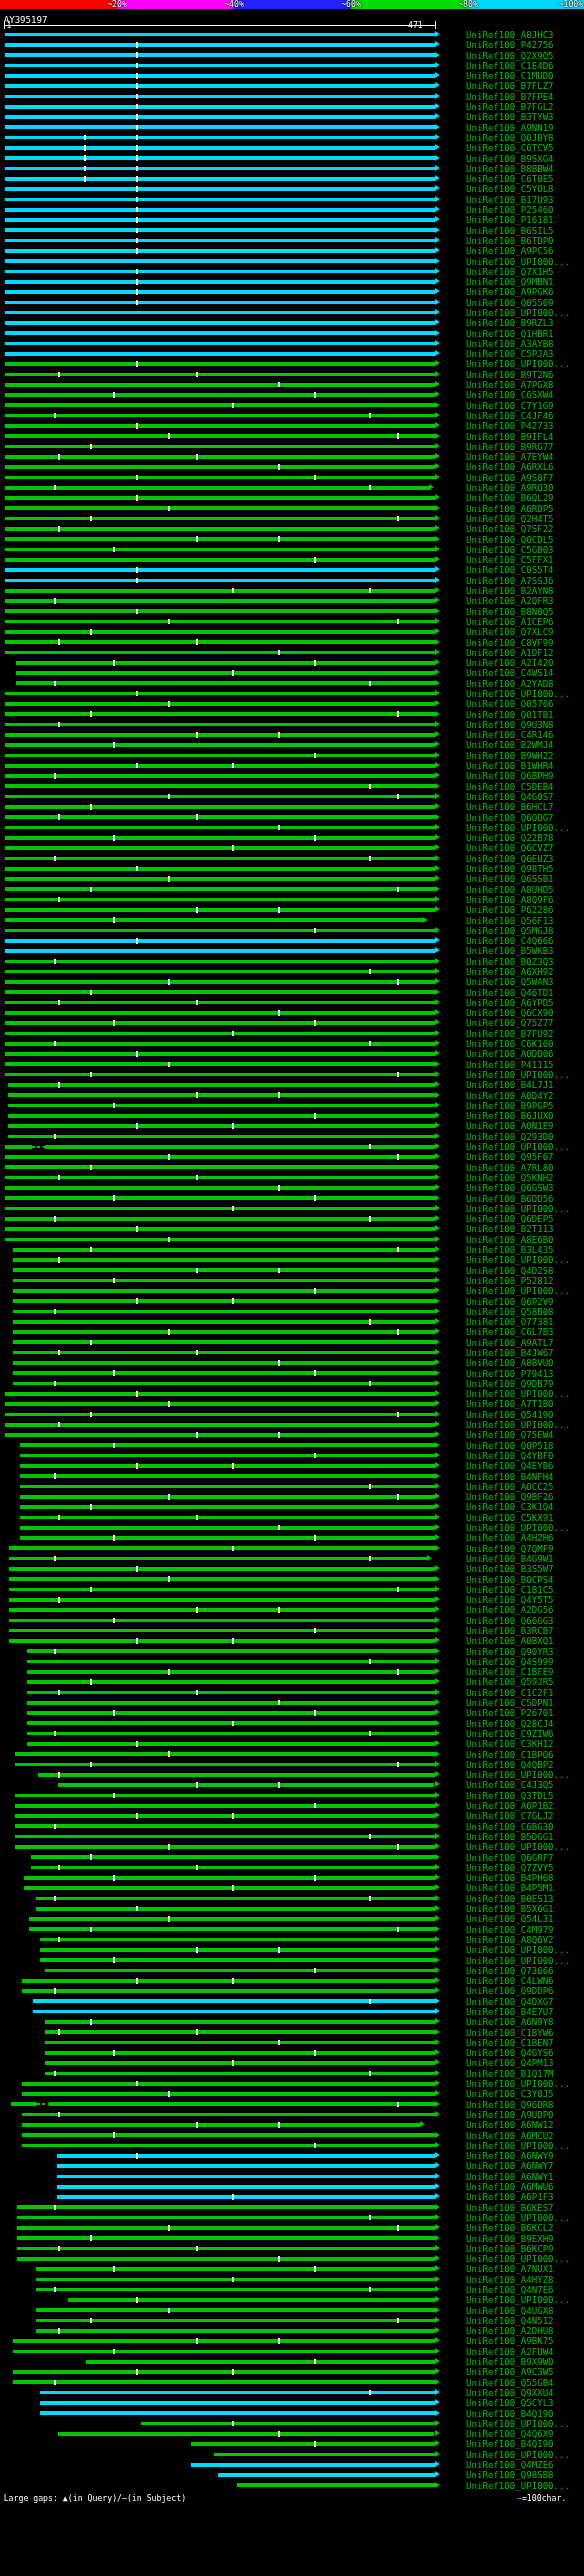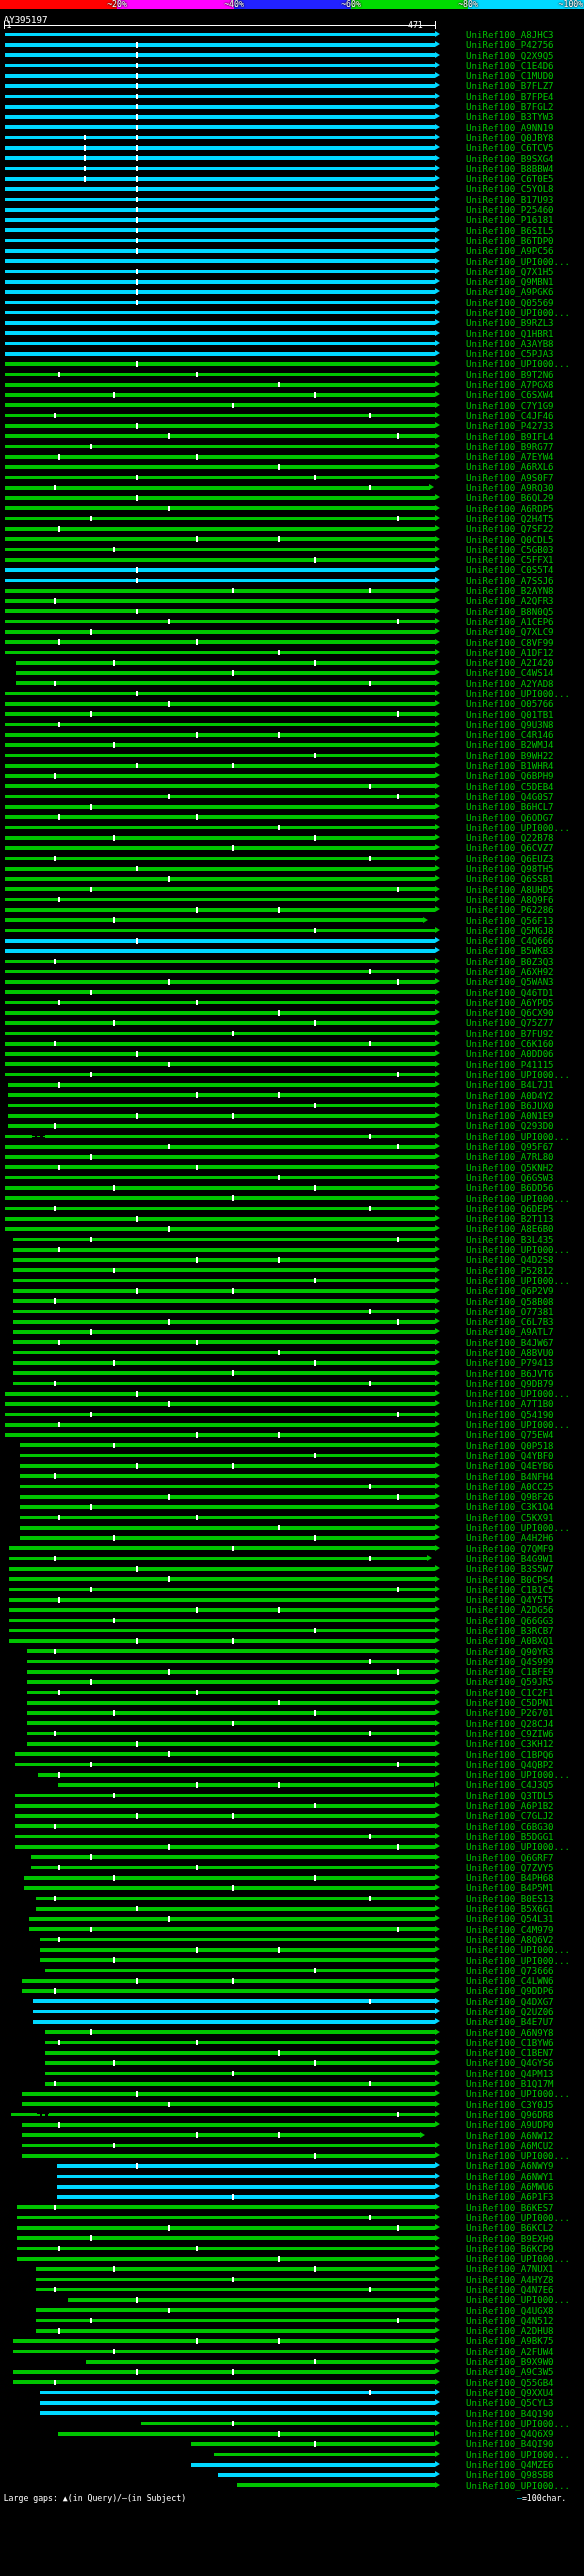--- a/index.html
+++ b/index.html
@@ -726,20 +726,26 @@
       <div class="arow">
         <div class="bar" style="left: 8.2px; width: 427px; background: rgb(0, 196, 0);"></div>
         <div class="arrow" style="left: 435px; border-left-color: rgb(0, 196, 0);"></div>
         <div class="gmark" style="left: 196px;"></div>
         <div class="gmark" style="left: 278px;"></div>
         <span class="hlabel">UniRef100_A0D4Y2</span>
       </div>
       <div class="arow">
         <div class="bar" style="left: 8.2px; width: 427px; background: rgb(0, 196, 0);"></div>
         <div class="arrow" style="left: 435px; border-left-color: rgb(0, 196, 0);"></div>
+        <div class="gmark" style="left: 113px;"></div>
+        <span class="hlabel">UniRef100_B9PGP5</span>
+      </div>
+      <div class="arow">
+        <div class="bar" style="left: 8.2px; width: 427px; background: rgb(0, 196, 0);"></div>
+        <div class="arrow" style="left: 435px; border-left-color: rgb(0, 196, 0);"></div>
         <div class="gmark" style="left: 314px;"></div>
         <span class="hlabel">UniRef100_B6JUX0</span>
       </div>
       <div class="arow">
         <div class="bar" style="left: 8.2px; width: 427px; background: rgb(0, 196, 0);"></div>
         <div class="arrow" style="left: 435px; border-left-color: rgb(0, 196, 0);"></div>
         <div class="gmark" style="left: 136px;"></div>
         <div class="gmark" style="left: 232px;"></div>
         <span class="hlabel">UniRef100_A0N1E9</span>
       </div>
@@ -895,26 +901,20 @@
       <div class="arow">
         <div class="bar" style="left: 12.8px; width: 422px; background: rgb(0, 196, 0);"></div>
         <div class="arrow" style="left: 435px; border-left-color: rgb(0, 196, 0);"></div>
         <div class="gmark" style="left: 113px;"></div>
         <div class="gmark" style="left: 314px;"></div>
         <span class="hlabel">UniRef100_P79413</span>
       </div>
       <div class="arow">
         <div class="bar" style="left: 12.8px; width: 422px; background: rgb(0, 196, 0);"></div>
         <div class="arrow" style="left: 435px; border-left-color: rgb(0, 196, 0);"></div>
-        <div class="gmark" style="left: 232px;"></div>
-        <span class="hlabel">UniRef100_B6JVT6</span>
-      </div>
-      <div class="arow">
-        <div class="bar" style="left: 12.8px; width: 422px; background: rgb(0, 196, 0);"></div>
-        <div class="arrow" style="left: 435px; border-left-color: rgb(0, 196, 0);"></div>
         <div class="gmark" style="left: 54px;"></div>
         <div class="gmark" style="left: 369px;"></div>
         <span class="hlabel">UniRef100_Q9DB79</span>
       </div>
       <div class="arow">
         <div class="bar" style="left: 4.6px; width: 430px; background: rgb(0, 196, 0);"></div>
         <div class="arrow" style="left: 435px; border-left-color: rgb(0, 196, 0);"></div>
         <div class="gmark" style="left: 136px;"></div>
         <span class="hlabel">UniRef100_UPI000...</span>
       </div>
@@ -1288,25 +1288,20 @@
         <div class="bar" style="left: 22px; width: 413px; background: rgb(0, 196, 0);"></div>
         <div class="arrow" style="left: 435px; border-left-color: rgb(0, 196, 0);"></div>
         <div class="gmark" style="left: 54px;"></div>
         <span class="hlabel">UniRef100_Q9DDP6</span>
       </div>
       <div class="arow">
         <div class="bar" style="left: 33px; width: 402px; background: rgb(0, 216, 255);"></div>
         <div class="arrow" style="left: 435px; border-left-color: rgb(0, 216, 255);"></div>
         <div class="gmark" style="left: 369px;"></div>
         <span class="hlabel">UniRef100_Q4DXG7</span>
-      </div>
-      <div class="arow">
-        <div class="bar" style="left: 33px; width: 402px; background: rgb(0, 216, 255);"></div>
-        <div class="arrow" style="left: 435px; border-left-color: rgb(0, 216, 255);"></div>
-        <span class="hlabel">UniRef100_Q2UZ06</span>
       </div>
       <div class="arow">
         <div class="bar" style="left: 33px; width: 402px; background: rgb(0, 216, 255);"></div>
         <div class="arrow" style="left: 435px; border-left-color: rgb(0, 216, 255);"></div>
         <span class="hlabel">UniRef100_B4E7U7</span>
       </div>
       <div class="arow">
         <div class="bar" style="left: 45px; width: 390px; background: rgb(0, 196, 0);"></div>
         <div class="arrow" style="left: 435px; border-left-color: rgb(0, 196, 0);"></div>
         <div class="gmark" style="left: 90px;"></div>
@@ -1388,20 +1383,25 @@
         <div class="bar" style="left: 22px; width: 413px; background: rgb(0, 196, 0);"></div>
         <div class="arrow" style="left: 435px; border-left-color: rgb(0, 196, 0);"></div>
         <div class="gmark" style="left: 314px;"></div>
         <span class="hlabel">UniRef100_UPI000...</span>
       </div>
       <div class="arow">
         <div class="bar" style="left: 57px; width: 378px; background: rgb(0, 216, 255);"></div>
         <div class="arrow" style="left: 435px; border-left-color: rgb(0, 216, 255);"></div>
         <div class="gmark" style="left: 136px;"></div>
         <span class="hlabel">UniRef100_A6NWY9</span>
+      </div>
+      <div class="arow">
+        <div class="bar" style="left: 57px; width: 378px; background: rgb(0, 216, 255);"></div>
+        <div class="arrow" style="left: 435px; border-left-color: rgb(0, 216, 255);"></div>
+        <span class="hlabel">UniRef100_A6NWY7</span>
       </div>
       <div class="arow">
         <div class="bar" style="left: 57px; width: 378px; background: rgb(0, 216, 255);"></div>
         <div class="arrow" style="left: 435px; border-left-color: rgb(0, 216, 255);"></div>
         <span class="hlabel">UniRef100_A6NWY1</span>
       </div>
       <div class="arow">
         <div class="bar" style="left: 57px; width: 378px; background: rgb(0, 216, 255);"></div>
         <div class="arrow" style="left: 435px; border-left-color: rgb(0, 216, 255);"></div>
         <span class="hlabel">UniRef100_A6MWU6</span>

